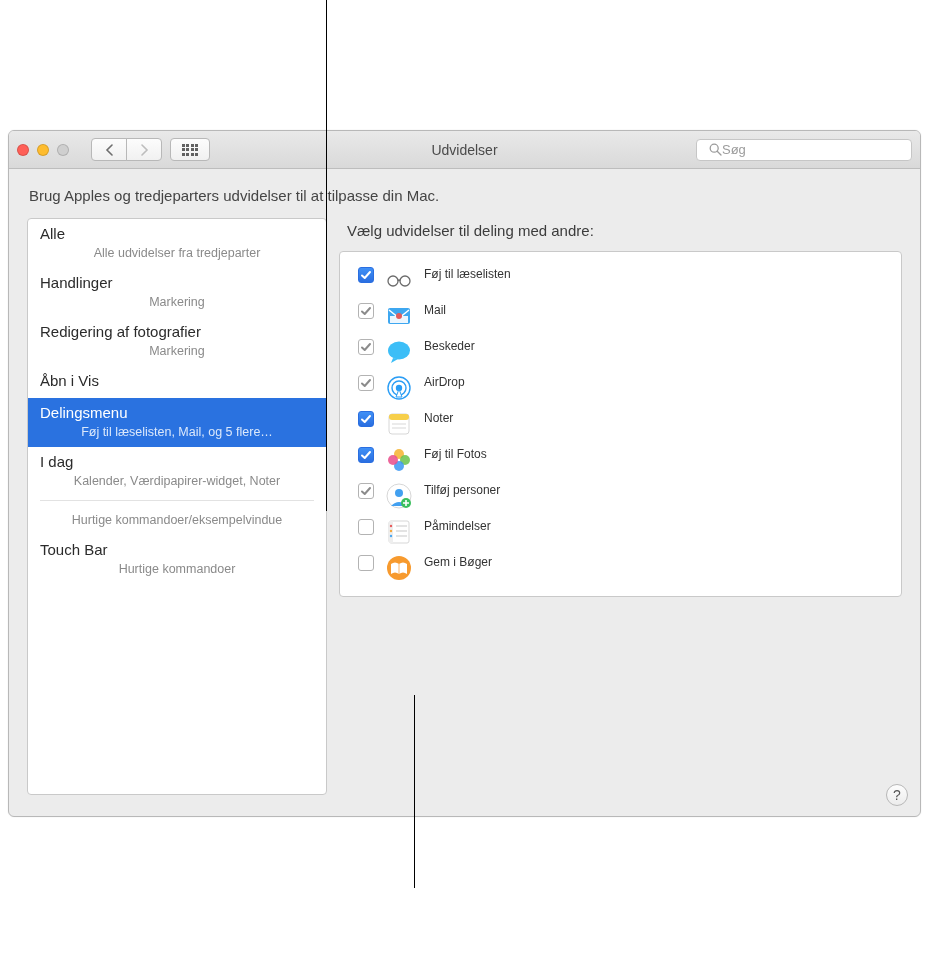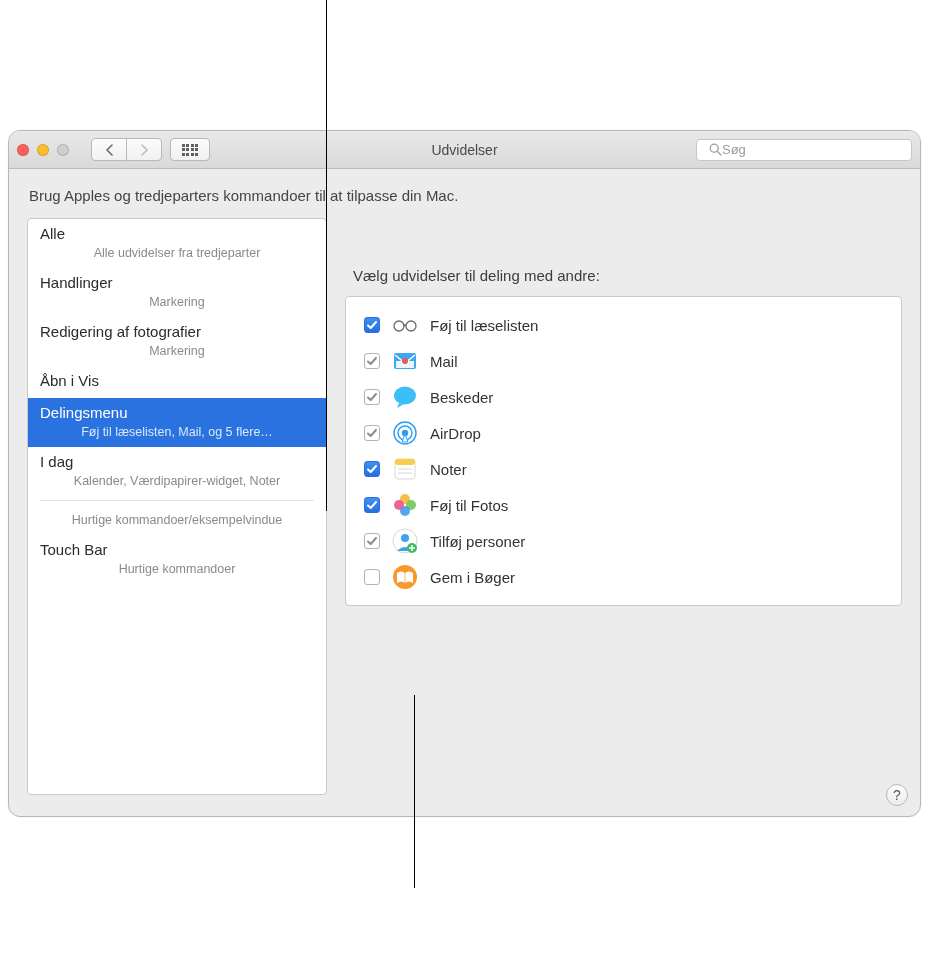--- a/index.html
+++ b/index.html
@@ -28,21 +28,21 @@
     background: #000;
     z-index: 100;
   }
   .window {
     position: absolute;
     left: 8px;
     top: 130px;
     width: 913px;
     height: 687px;
     border: 1px solid #b8b8b8;
-    border-radius: 12px;
+    border-radius: 6px;
     background: #ececec;
     box-shadow: 0 0 0 1px rgba(0,0,0,.02);
     overflow: hidden;
   }
   .titlebar {
     height: 38px;
     background: linear-gradient(#e9e9e9,#d9d9d9);
     border-bottom: 1px solid #bdbdbd;
     display: flex;
     align-items: center;
@@ -109,21 +109,21 @@
     font-size: 13px;
   }
   .search-icon svg { display:block; }
   .description {
     padding: 18px 20px 14px;
     font-size: 15px;
     color:#454545;
   }
   .body {
     display:flex;
-    gap: 18px;
+    gap: 12px;
     padding: 0 18px 18px;
     height: calc(100% - 38px - 52px);
   }
   .sidebar {
     width: 300px;
     border: 1px solid #c9c9c9;
     border-radius: 4px;
     background: #fff;
     overflow: hidden;
   }
@@ -135,39 +135,38 @@
   .side-item .t2 { font-size: 12.5px; color:#8a8a8a; line-height:1.3; margin-top:1px;text-align:center;}
   .side-item.selected { background: #2a72e0; }
   .side-item.selected .t1 { color:#fff; }
   .side-item.selected .t2 { color:#dbe8fb; }
   .side-sep {
     height:1px; background:#e2e2e2; margin: 4px 12px;
   }
   .main {
     flex:1;
     position: relative;
-    margin-top: 45px;
   }
   .main-heading {
     font-size: 15px;
     color:#3c3c3c;
     padding: 4px 8px 12px;
   }
   .list-box {
     border: 1px solid #c9c9c9;
     border-radius: 4px;
     background: #fff;
     padding: 10px 14px;
   }
   .ext-row {
     display:flex;
-    align-items:center;
+    align-items:flex-start;
     gap: 12px;
     padding: 5px 4px;
-    font-size: 15px;
+    font-size: 12px;
     color:#333;
   }
   .chk {
     width: 16px; height: 16px;
     border: 1px solid #b3b3b3;
     border-radius: 3px;
     background:#fff;
     display:flex; align-items:center; justify-content:center;
     flex-shrink:0;
   }
@@ -237,21 +236,21 @@
       <span class="search-icon">
         <svg width="13" height="13" viewBox="0 0 13 13">
             <circle cx="5.2" cy="5.2" r="4" stroke="#9c9c9c" stroke-width="1.3" fill="none"></circle>
             <line x1="8.2" y1="8.2" x2="12" y2="12" stroke="#9c9c9c" stroke-width="1.3" stroke-linecap="round"></line>
           </svg>
       </span>
       <span>Søg</span>
     </div>
   </div>
 
-  <div class="description">Brug Apples og tredjeparters kommandoer til at tilpasse din Mac.</div>
+  <div class="description">Brug Apples og tredjeparters udvidelser til at tilpasse din Mac.</div>
 
   <div class="body">
     <div class="sidebar">
       <div id="sidebar-list">
           <div class="side-item">
             <div class="t1">Alle</div>
             <div class="t2">Alle udvidelser fra tredjeparter</div>
           </div>
           <div class="side-item">
             <div class="t1">Handlinger</div>
@@ -396,20 +395,36 @@
                   <circle cx="20" cy="20" r="5" fill="#3bbf5e"></circle>
                   <path d="M20 17 v6 M17 20 h6" stroke="#fff" stroke-width="1.6"></path>
                 </svg>
               </div>
     <div>Tilføj personer</div>
             </div>
             <div class="ext-row">
     <div class="chk"></div>
     <div class="app-icon">
                 <svg width="26" height="26" viewBox="0 0 26 26">
+                  <rect x="3" y="2" width="20" height="22" rx="2" fill="#fff" stroke="#d7d7d7"></rect>
+                  <rect x="3" y="2" width="4" height="22" fill="#eee"></rect>
+                  <circle cx="5" cy="7" r="1.2" fill="#e85b5b"></circle>
+                  <circle cx="5" cy="12" r="1.2" fill="#f5a73a"></circle>
+                  <circle cx="5" cy="17" r="1.2" fill="#4aa7f0"></circle>
+                  <line x1="10" y1="7" x2="21" y2="7" stroke="#c7c7c7"></line>
+                  <line x1="10" y1="12" x2="21" y2="12" stroke="#c7c7c7"></line>
+                  <line x1="10" y1="17" x2="21" y2="17" stroke="#c7c7c7"></line>
+                </svg>
+              </div>
+    <div>Påmindelser</div>
+            </div>
+            <div class="ext-row">
+    <div class="chk"></div>
+    <div class="app-icon">
+                <svg width="26" height="26" viewBox="0 0 26 26">
                   <circle cx="13" cy="13" r="12" fill="#f79a2e"></circle>
                   <path d="M5 9 Q9 6 13 9 Q17 6 21 9 L21 19 Q17 16 13 19 Q9 16 5 19 Z" fill="#fff"></path>
                   <line x1="13" y1="9" x2="13" y2="19" stroke="#f79a2e" stroke-width="0.7"></line>
                 </svg>
               </div>
     <div>Gem i Bøger</div>
             </div>
           </div>
       </div>
     </div>

